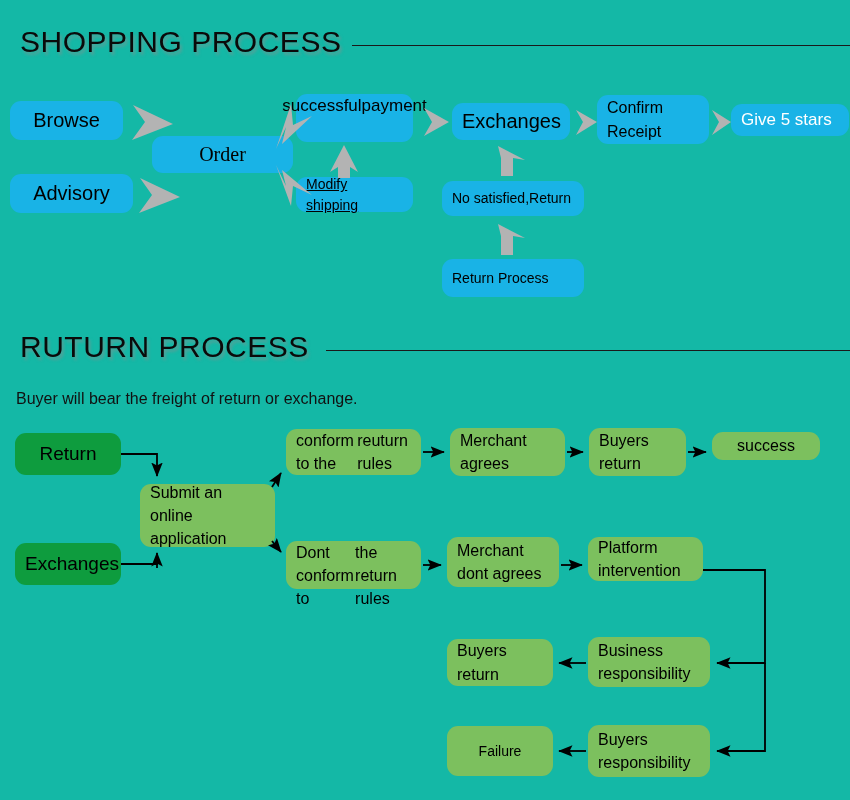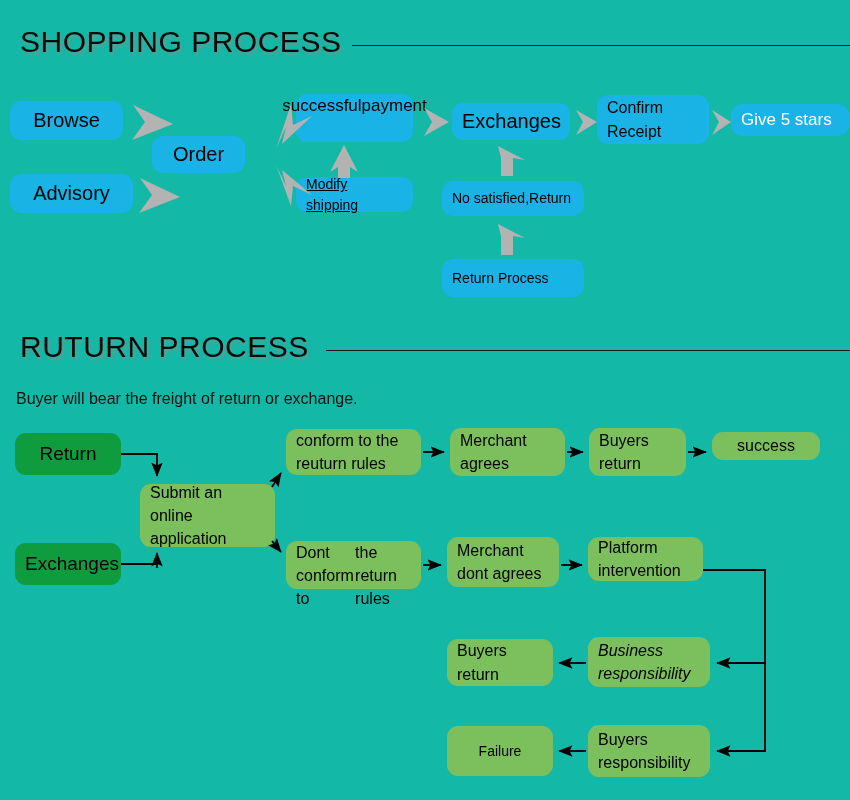--- a/index.html
+++ b/index.html
@@ -93,21 +93,21 @@
   <div class="section-rule" style="left:352px; top:45px; width:498px;"></div>
 
   <div class="node blue center fs20" style="left:10px; top:101px; width:113px; height:39px;">
     <span class="txt">Browse</span>
   </div>
 
   <div class="node blue center fs20" style="left:10px; top:174px; width:123px; height:39px;">
     <span class="txt">Advisory</span>
   </div>
 
-  <div class="node blue center fs20" style="left:152px; top:136px; width:93px; height:37px;">
+  <div class="node blue center fs20" style="left:152px; top:136px; width:141px; height:37px;font-family:Liberation Serif, serif;">
     <span class="txt">Order</span>
   </div>
 
   <div class="node blue leftal fs17" style="left:296px; top:94px; width:117px; height:48px; flex-direction:row; justify-content:center; align-items:flex-start;">
     <span>successful</span>
     <span>payment</span>
   </div>
 
   <div class="node blue leftal fs14" style="left:296px; top:177px; width:117px; height:35px;text-decoration:underline;">
     <span class="txt">Modify shipping</span>
@@ -145,21 +145,21 @@
 
   <div class="node dgreen center fs19" style="left:15px; top:543px; width:106px; height:42px;">
     <span class="txt">Exchanges</span>
   </div>
 
   <div class="node lgreen leftal fs16" style="left:140px; top:484px; width:135px; height:63px; flex-direction:column; justify-content:center; align-items:flex-start;">
     <span>Submit an online</span>
     <span>application</span>
   </div>
 
-  <div class="node lgreen leftal fs16" style="left:286px; top:429px; width:135px; height:46px; flex-direction:column; justify-content:center; align-items:flex-start;">
+  <div class="node lgreen leftal fs16" style="left:286px; top:429px; width:135px; height:46px; flex-direction:row; justify-content:center; align-items:flex-start;">
     <span>conform to the</span>
     <span>reuturn rules</span>
   </div>
 
   <div class="node lgreen leftal fs16" style="left:286px; top:541px; width:135px; height:48px; flex-direction:row; justify-content:center; align-items:flex-start;">
     <span>Dont conform to</span>
     <span>the return rules</span>
   </div>
 
   <div class="node lgreen leftal fs16" style="left:450px; top:428px; width:115px; height:48px; flex-direction:column; justify-content:center; align-items:flex-start;">
@@ -179,21 +179,21 @@
   <div class="node lgreen leftal fs16" style="left:447px; top:537px; width:112px; height:50px; flex-direction:column; justify-content:center; align-items:flex-start;">
     <span>Merchant</span>
     <span>dont agrees</span>
   </div>
 
   <div class="node lgreen leftal fs16" style="left:588px; top:537px; width:115px; height:44px; flex-direction:column; justify-content:center; align-items:flex-start;">
     <span>Platform</span>
     <span>intervention</span>
   </div>
 
-  <div class="node lgreen leftal fs16" style="left:588px; top:637px; width:122px; height:50px; flex-direction:column; justify-content:center; align-items:flex-start;font-style:italic;">
+  <div class="node lgreen leftal fs16" style="left:588px; top:637px; width:122px; height:50px; flex-direction:column; justify-content:center; align-items:flex-start;">
     <span>Business</span>
     <span>responsibility</span>
   </div>
 
   <div class="node lgreen leftal fs16" style="left:447px; top:639px; width:106px; height:47px; flex-direction:column; justify-content:center; align-items:flex-start;">
     <span>Buyers</span>
     <span>return</span>
   </div>
 
   <div class="node lgreen leftal fs16" style="left:588px; top:725px; width:122px; height:52px; flex-direction:column; justify-content:center; align-items:flex-start;">

